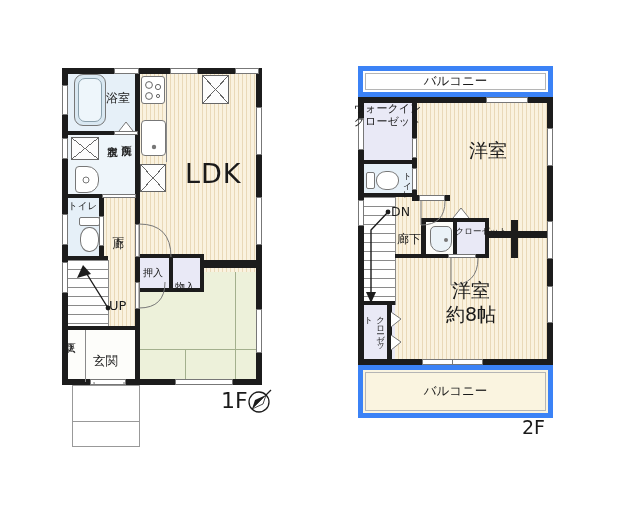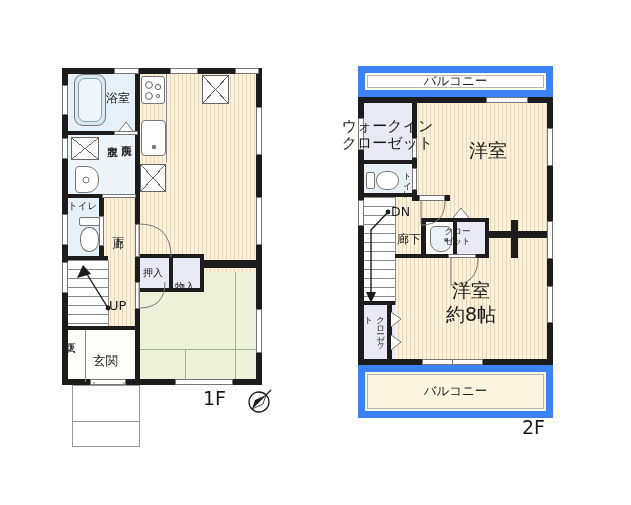--- a/index.html
+++ b/index.html
@@ -19,21 +19,21 @@
   .wet{background:#e6f0f8;}
   .lav{background:#e9e9f6;}
   .steps{background-color:#fff;
     background-image:repeating-linear-gradient(180deg,#8a8a8a 0 1px,transparent 1px 9px);}
   .fixture{position:absolute;background:#fff;border:1px solid #777;box-sizing:border-box;}
   .xbox{position:absolute;background:
      linear-gradient(to top right,transparent 48.8%,#666 48.8% 51.2%,transparent 51.2%),
      linear-gradient(to bottom right,transparent 48.8%,#666 48.8% 51.2%,transparent 51.2%),#fdfdfd;
      border:1px solid #666;box-sizing:border-box;}
   svg{position:absolute;overflow:visible;}
-  .rail{position:absolute;border:7px solid #3b82f6;box-sizing:border-box;font-family:Liberation Serif, serif;}
+  .rail{position:absolute;border:5px solid #3b82f6;box-sizing:border-box;font-family:Liberation Serif, serif;}
   .rail-inner{position:absolute;inset:2px;border:1px solid #b5b5b5;}
 </style>
 </head>
 <body>
 
 <div id="stage">
 
   <div class="abs" style="inset:0">
 
     <div class="room stripes" style="left:62px;top:68px;width:200px;height:317px"></div>
@@ -144,23 +144,24 @@
     </div>
 
     <div class="lbl" style="left:106px;top:92px;font-size:12px">浴室</div>
     <div class="lbl vlbl" style="left:107px;top:138px;font-size:10.5px">脱衣室</div>
     <div class="lbl vlbl" style="left:121px;top:137px;font-size:10.5px">洗面所</div>
     <div class="lbl" style="left:68px;top:201px;font-size:9.5px">トイレ</div>
     <div class="lbl vlbl" style="left:111px;top:228px;font-size:11.5px">廊下</div>
     <div class="lbl" style="left:109px;top:299px;font-size:13px;font-weight:500">UP</div>
     <div class="lbl" style="left:143px;top:267px;font-size:10px">押入</div>
     <div class="lbl" style="left:175px;top:281px;font-size:10px">物入</div>
+    <div class="lbl" style="left:185px;top:158px;font-size:27px;letter-spacing:1px">LDK</div>
     <div class="lbl vlbl" style="left:66px;top:336px;font-size:9px">下足入</div>
     <div class="lbl" style="left:93px;top:354px;font-size:12.5px">玄関</div>
-    <div class="lbl" style="left:203px;top:388px;font-size:19px">1F</div>
+    <div class="lbl" style="left:221px;top:388px;font-size:22px">1F</div>
 
     <svg style="left:246px;top:387px" width="28" height="28">
       <circle cx="13" cy="15" r="10" fill="#fff" stroke="#1c1c1c" stroke-width="1.3"></circle>
       <line x1="20" y1="8" x2="25" y2="3" stroke="#1c1c1c" stroke-width="1.3"></line>
       <polygon points="20,8 9,13 6,22" fill="#1c1c1c"></polygon>
       <polygon points="20,8 17,17 6,22" fill="#fff" stroke="#1c1c1c" stroke-width="0.8"></polygon>
       </svg>
   </div>
 
   <div class="abs" style="inset:0">
@@ -241,28 +242,28 @@
     <svg style="left:390px;top:334px" width="13" height="17">
       <polyline points="1,1 11,8 1,16" fill="#fff" stroke="#777" stroke-width="1"></polyline>
       </svg>
 
     <svg style="left:362px;top:204px" width="34" height="102">
       <circle cx="26" cy="8" r="2.4" fill="#1c1c1c"></circle>
       <polyline points="26,8 9,26 9,90" fill="none" stroke="#1c1c1c" stroke-width="1.4"></polyline>
       <polygon points="9,99 4,88 14,88" fill="#1c1c1c"></polygon>
       </svg>
 
-    <div class="lbl ctr" style="left:358px;top:118px;width:59px;font-size:15px;flex-direction:column">
+    <div class="lbl ctr" style="left:358px;top:103px;width:59px;font-size:11px;flex-direction:column">
       <span>ウォークイン</span>
       <span>クローゼット</span>
     </div>
     <div class="lbl vlbl" style="left:402px;top:166px;font-size:8.5px">トイレ</div>
     <div class="lbl" style="left:391px;top:205px;font-size:12.5px;font-weight:500">DN</div>
     <div class="lbl" style="left:397px;top:233px;font-size:12px">廊下</div>
-    <div class="lbl ctr" style="left:442px;top:227px;width:31px;font-size:8.5px;flex-direction:column">
+    <div class="lbl ctr" style="left:466px;top:227px;width:31px;font-size:8.5px;flex-direction:row">
       <span>クロー</span>
       <span>ゼット</span>
     </div>
     <div class="lbl ctr" style="left:450px;top:140px;width:76px;font-size:19px">洋室</div>
     <div class="lbl ctr" style="left:433px;top:280px;width:76px;font-size:19px">洋室</div>
     <div class="lbl ctr" style="left:429px;top:304px;width:84px;font-size:19px">約8帖</div>
     <div class="lbl vlbl" style="left:361px;top:310px;width:26px;height:40px;font-size:8.5px;line-height:12px;white-space:normal">クローゼット</div>
     <div class="lbl" style="left:522px;top:417px;font-size:19px">2F</div>
   </div>
 

